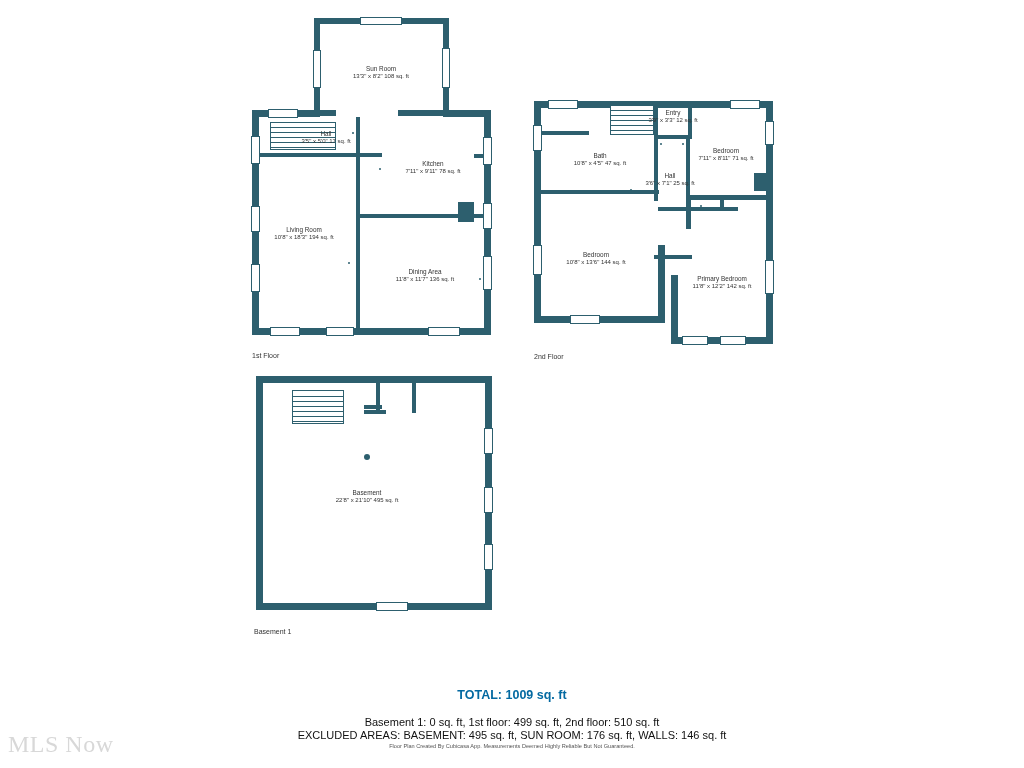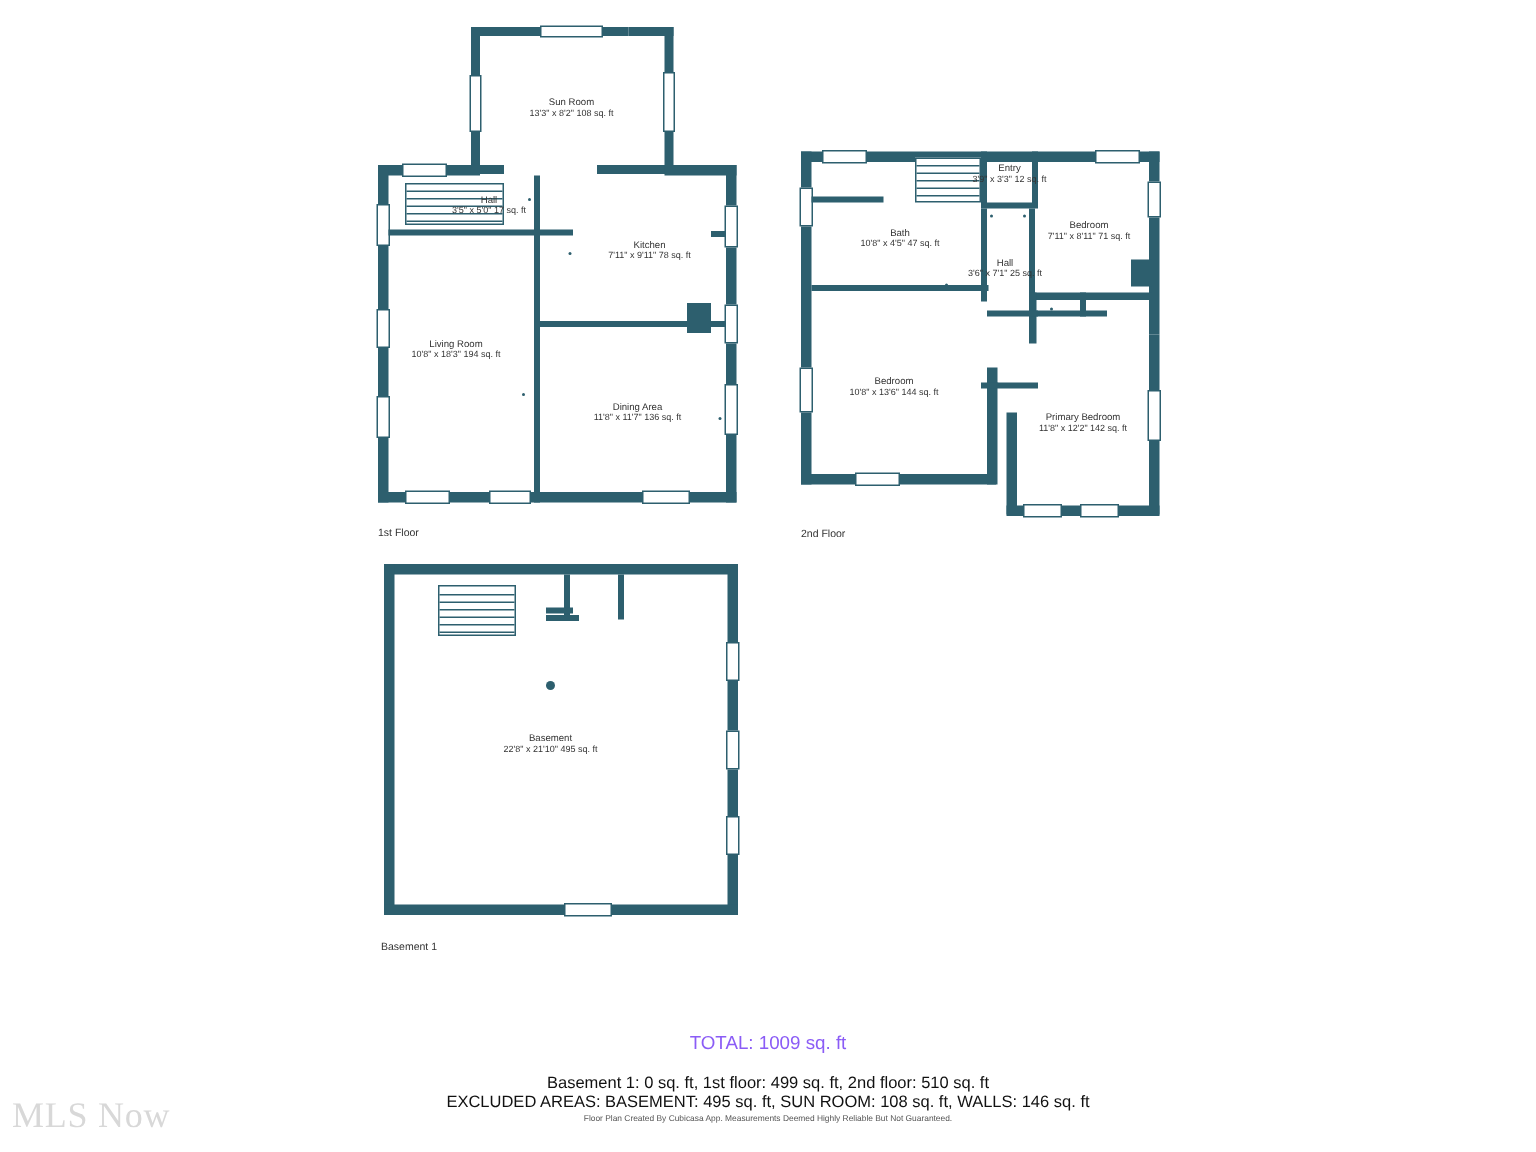--- a/index.html
+++ b/index.html
@@ -18,21 +18,21 @@
 
   
   .room-label{position:absolute;text-align:center;line-height:1.25;
     font-size:6.2px;color:#333;white-space:nowrap;}
   .room-label .nm{display:block;font-size:6.4px;}
   .room-label .dm{display:block;font-size:6px;}
   .floor-label{position:absolute;font-size:7px;color:#333;}
 
   
   .totals{position:absolute;left:0;right:0;text-align:center;}
-  .totals .t1{font-size:12.5px;font-weight:normal;color:#8b5cf6;}
+  .totals .t1{font-size:12.5px;font-weight:bold;color:#0369a1;}
   .totals .t2{font-size:11px;color:#111;margin-top:14px;}
   .totals .t3{font-size:11px;color:#111;margin-top:1px;}
   .credit{position:absolute;left:0;right:0;text-align:center;font-size:5.6px;color:#555;}
 
   .mls{position:absolute;left:8px;bottom:10px;font-size:24px;color:#d8d8d8;
     font-family:"Liberation Serif", serif;letter-spacing:.5px;}
 
   .dot{position:absolute;width:6px;height:6px;border-radius:50%;background:#2d5f6e;}
   .tick{position:absolute;width:2px;height:2px;border-radius:50%;background:#2d5f6e;}
 </style>
@@ -227,17 +227,17 @@
     <span class="nm">Basement</span>
     <span class="dm">22'8" x 21'10" 495 sq. ft</span>
   </div>
 
   <div class="floor-label" style="left:2px;top:256px;">Basement 1</div>
 </div>
 
 <div class="totals" style="top:688px;">
   <div class="t1">TOTAL: 1009 sq. ft</div>
   <div class="t2">Basement 1: 0 sq. ft, 1st floor: 499 sq. ft, 2nd floor: 510 sq. ft</div>
-  <div class="t3">EXCLUDED AREAS: BASEMENT: 495 sq. ft, SUN ROOM: 108 sq. ft, WALLS: 146 sq. ft</div>
+  <div class="t3">EXCLUDED AREAS: BASEMENT: 495 sq. ft, SUN ROOM: 176 sq. ft, WALLS: 146 sq. ft</div>
 </div>
 <div class="credit" style="top:743px;">Floor Plan Created By Cubicasa App. Measurements Deemed Highly Reliable But Not Guaranteed.</div>
 
 <div class="mls">MLS Now</div>
 
 </body></html>

